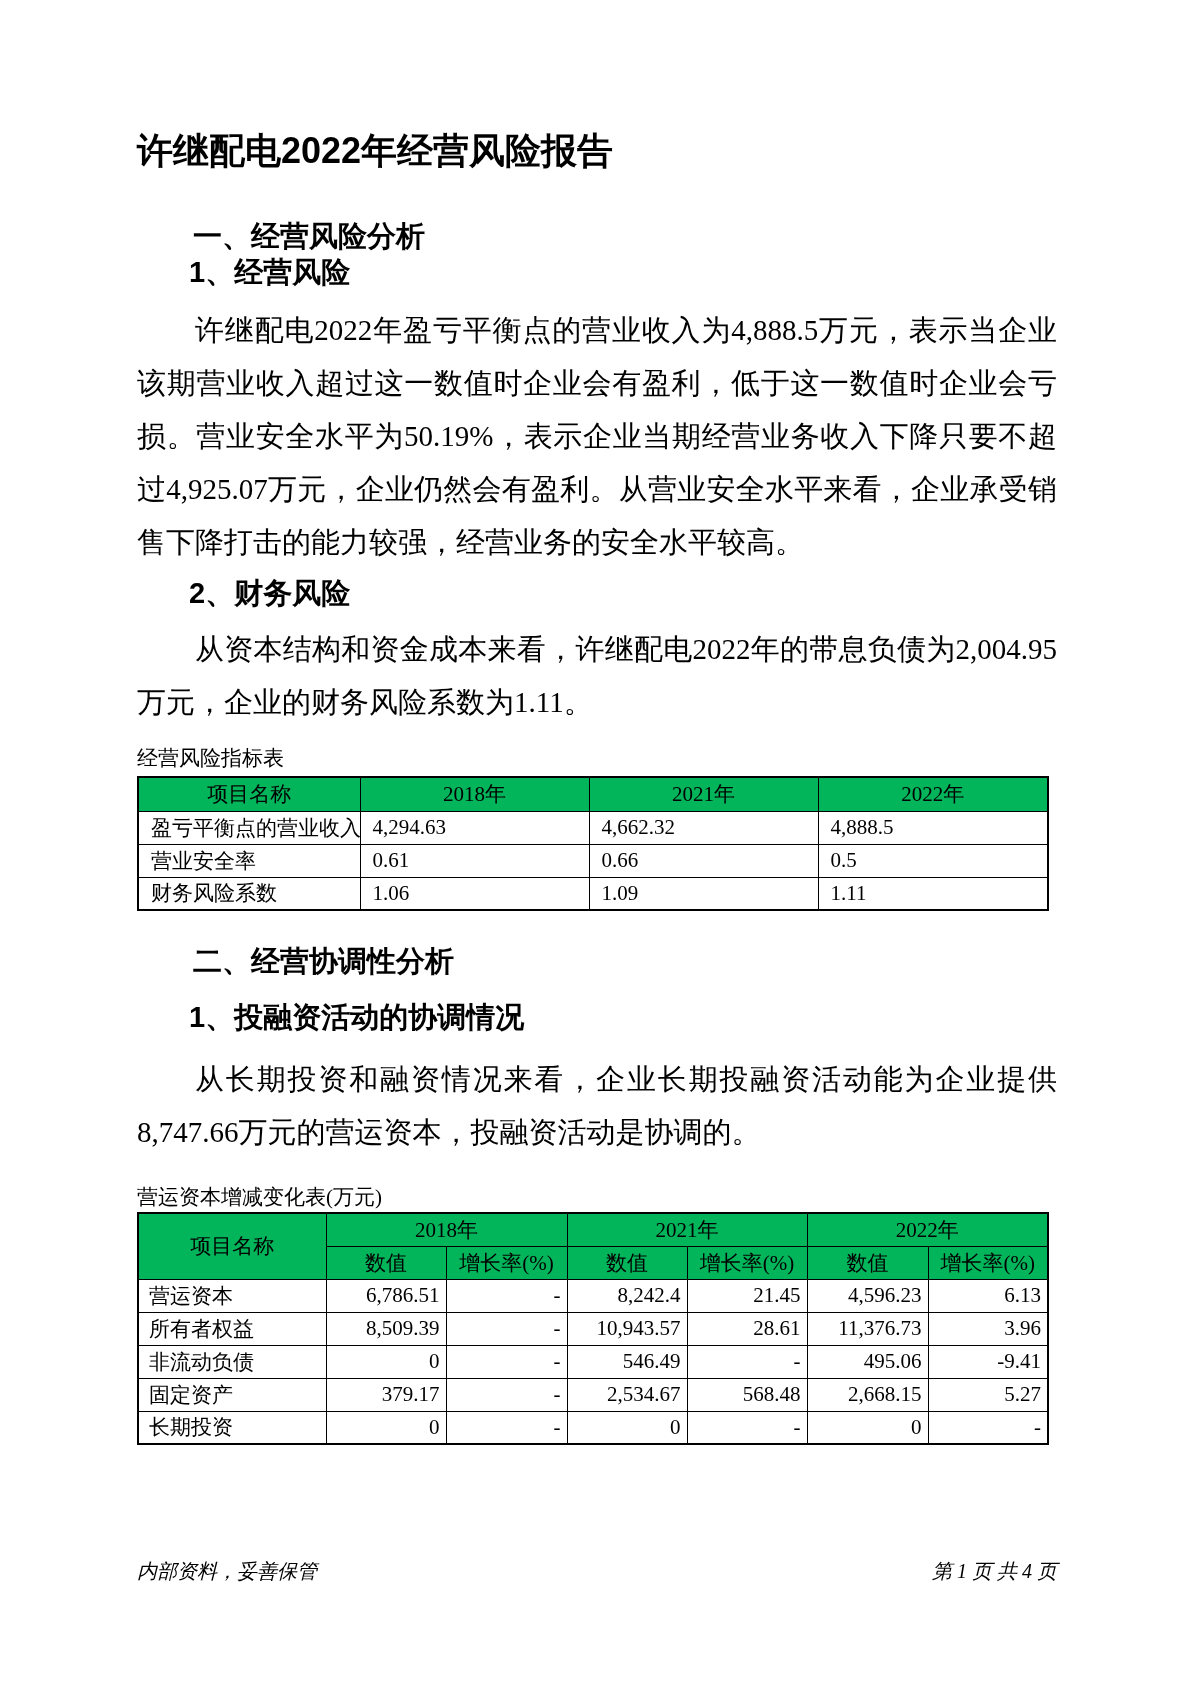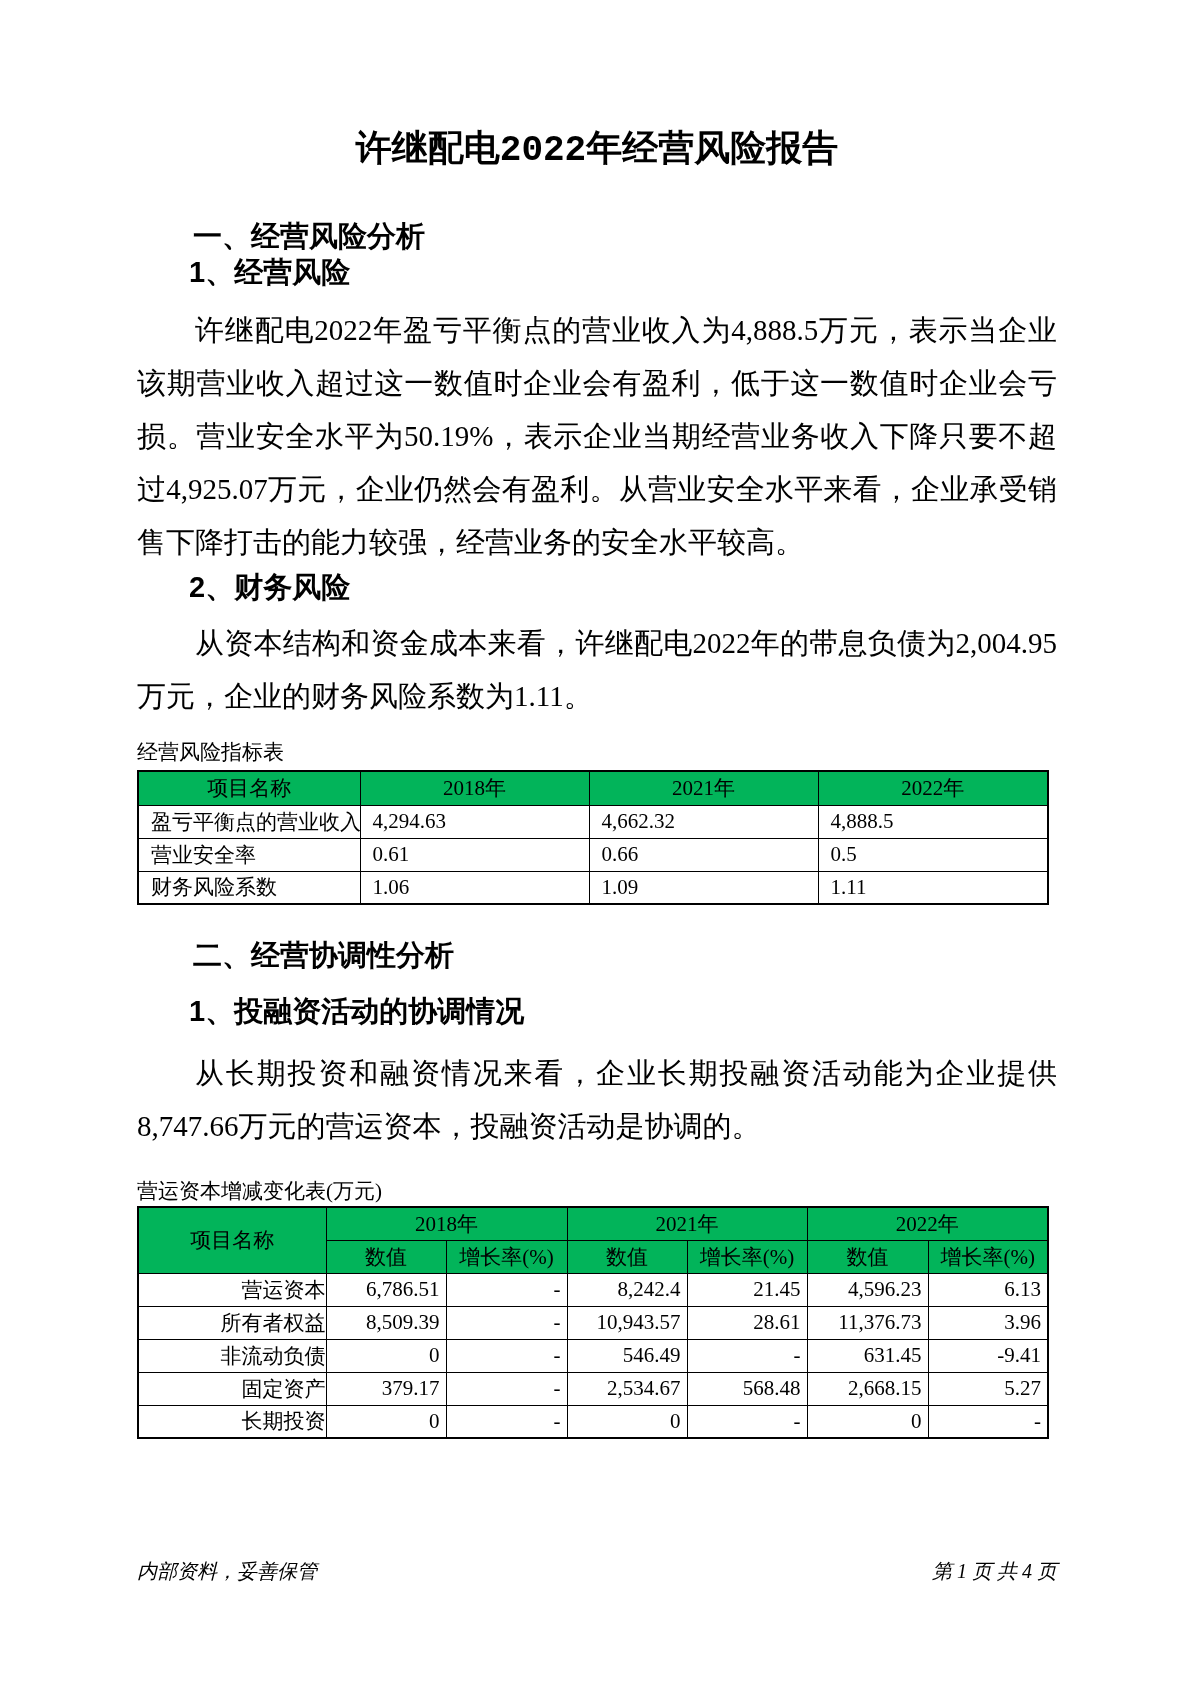--- a/index.html
+++ b/index.html
@@ -3,34 +3,34 @@
 <meta charset="utf-8">
 <style>
   * { margin:0; padding:0; box-sizing:border-box; }
   html,body { background:#ffffff; }
   body {
     width:1191px; height:1684px; position:relative; overflow:hidden;
     font-family:"Liberation Serif","DejaVu Serif",serif; color:#000;
   }
   .content { padding:0 134px 0 137px; }
   .doc-title {
-    padding-top:128px; text-align:center;
-    font-family:Liberation Mono, monospace;
+    padding-top:128px; text-align:left;
+    font-family:Liberation Sans, sans-serif;
     font-weight:bold; font-size:36px; line-height:46px;
   }
   .h1 {
     margin-top:44px; font-family:Liberation Sans, sans-serif;
     font-weight:bold; font-size:29px; line-height:36px; padding-left:56px;
   }
   .h1.sec2 { margin-top:32px; }
   .h2 {
     margin-top:0; font-family:"Liberation Sans","DejaVu Sans",sans-serif;
     font-weight:bold; font-size:29px; line-height:36px; padding-left:52px;
   }
-  .h2.fin { }
+  .h2.fin { margin-top:6px; }
   .h2.inv { margin-top:20px; }
   .para {
     font-size:29px; line-height:53px; text-align:justify; text-align-last:left;
     text-indent:58px; letter-spacing:0px;
   }
   .para.p1 { margin-top:14px; }
   .para.p2 { margin-top:12px; }
   .para.p3 { margin-top:18px; }
   .tbl-caption { margin-top:14px; text-align:left; font-size:21px; line-height:30px; }
   .tbl-caption.cap2 { margin-top:23px; }
@@ -40,21 +40,21 @@
   }
   table.tbl2 { margin-top:0; }
   .tbl th, .tbl td {
     border:1px solid #000; font-weight:normal; font-size:21px;
     vertical-align:middle; overflow:hidden; white-space:nowrap;
   }
   .tbl th { text-align:center; height:34px; }
   .tbl td { height:33px; }
   .th-green { background:#02B45A; }
   .tbl1 td { text-align:left; padding-left:12px; }
-  .tbl2 td.item { text-align:right; padding-left:10px; }
+  .tbl2 td.item { text-align:left; padding-left:10px; }
   .tbl2 td.num { text-align:right; padding-right:6px; }
   .tbl2 th { height:33px; }
   .footer {
     position:absolute; top:1556px; left:137px; right:134px; height:30px;
     display:flex; justify-content:space-between; align-items:center;
     font-size:20px; line-height:30px;font-style:italic;
   }
 </style>
 </head>
 <body>
@@ -164,21 +164,21 @@
         <td class="num">28.61</td>
         <td class="num">11,376.73</td>
         <td class="num">3.96</td>
       </tr>
       <tr>
         <td class="item">非流动负债</td>
         <td class="num">0</td>
         <td class="num">-</td>
         <td class="num">546.49</td>
         <td class="num">-</td>
-        <td class="num">631.45</td>
+        <td class="num">495.06</td>
         <td class="num">-9.41</td>
       </tr>
       <tr>
         <td class="item">固定资产</td>
         <td class="num">379.17</td>
         <td class="num">-</td>
         <td class="num">2,534.67</td>
         <td class="num">568.48</td>
         <td class="num">2,668.15</td>
         <td class="num">5.27</td>

